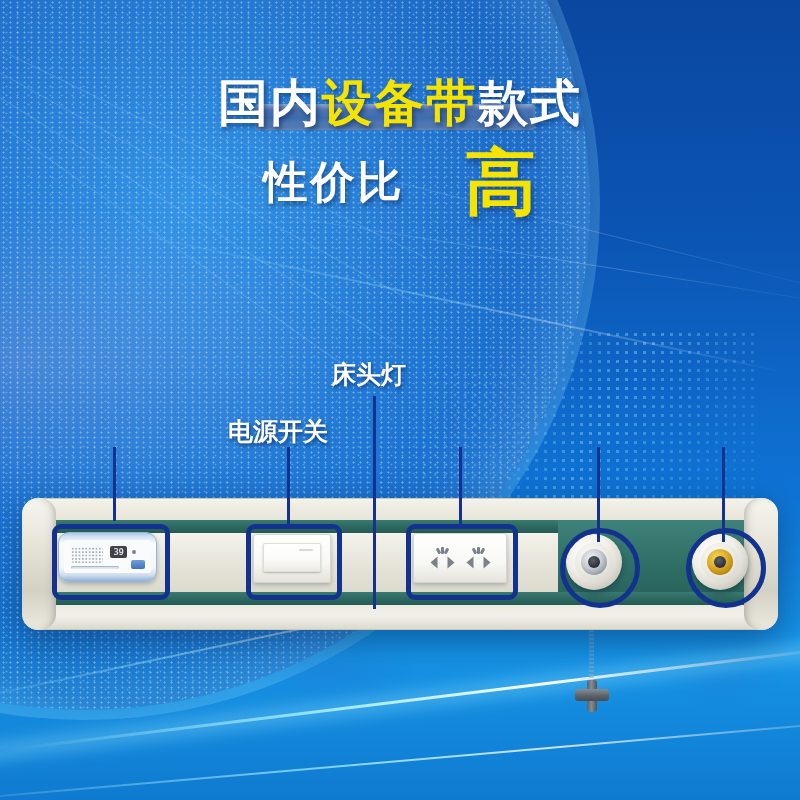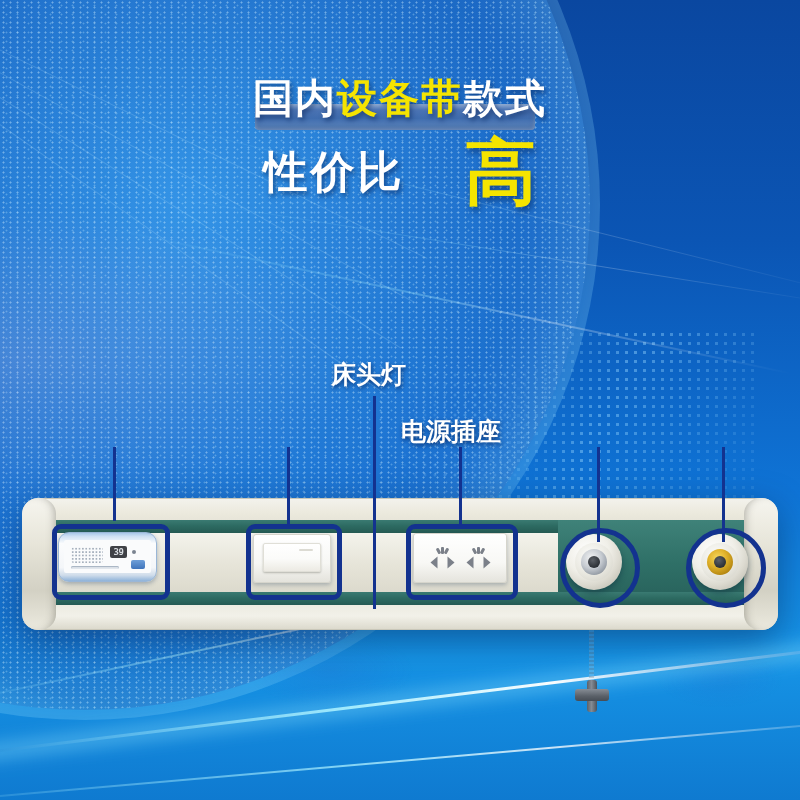--- a/index.html
+++ b/index.html
@@ -55,21 +55,21 @@
   .s1{top:700px;transform:rotate(-7deg) scaleX(1.25);box-shadow:0 0 16px 4px rgba(140,225,255,.6);}
   .s2{top:760px;transform:rotate(-5deg) scaleX(1.25);height:2px;opacity:.8;}
   .s3{top:645px;left:-60px;right:auto;width:560px;transform:rotate(-12deg);height:2px;opacity:.55;}
   .s4{top:300px;left:100px;right:auto;width:700px;transform:rotate(12deg);height:2px;opacity:.30;}
   .s5{top:250px;left:150px;right:auto;width:700px;transform:rotate(9deg);height:1px;opacity:.22;}
   .s6{top:200px;left:60px;right:auto;width:820px;transform:rotate(14deg);height:1px;opacity:.18;}
   .fanline{position:absolute;background:rgba(185,230,255,.20);height:1px;transform-origin:0 0;}
 
   
   .headline{position:absolute;left:0;right:0;top:78px;text-align:center;z-index:20;}
-  .hl1{font-size:40px;font-weight:bold;letter-spacing:2px;line-height:1;
+  .hl1{font-size:50px;font-weight:bold;letter-spacing:2px;line-height:1;
     color:#ffffff;text-shadow:2px 3px 5px rgba(3,30,80,.55);}
   .hl1 .accent{color:#f5e400;}
   .hl2row{margin-top:22px;display:flex;align-items:center;justify-content:center;gap:60px;}
   .hl2{font-size:44px;font-weight:bold;letter-spacing:3px;color:#ffffff;
     text-shadow:2px 3px 5px rgba(3,30,80,.55);}
   .hl3{font-size:72px;font-weight:bold;color:#f5e400;line-height:.9;
     text-shadow:2px 4px 6px rgba(3,30,80,.5);}
 
   
   .callout{position:absolute;z-index:30;font-weight:bold;color:#ffffff;
@@ -207,22 +207,22 @@
   <div class="swoosh s2"></div>
 
   <div class="headline">
     <div class="hl1"><span>国内</span><span class="accent">设备带</span><span>款式</span></div>
     <div class="hl2row">
       <span class="hl2">性价比</span>
       <span class="hl3">高</span>
     </div>
   </div>
 
+  <div class="callout" style="left:228px;top:415px;">电源开关</div>
   <div class="callout" style="left:331px;top:358px;">床头灯</div>
-  <div class="callout" style="left:401px;top:415px;">电源插座</div>
 
   <div class="leader" style="left:113px;top:447px;height:74px;"></div>
   <div class="leader" style="left:287px;top:447px;height:78px;"></div>
   <div class="leader" style="left:373px;top:396px;height:213px;"></div>
   <div class="leader" style="left:459px;top:447px;height:78px;"></div>
   <div class="leader" style="left:597px;top:447px;height:95px;"></div>
   <div class="leader" style="left:722px;top:447px;height:95px;"></div>
 
   <div id="panel">
     <div class="pbody"></div>

